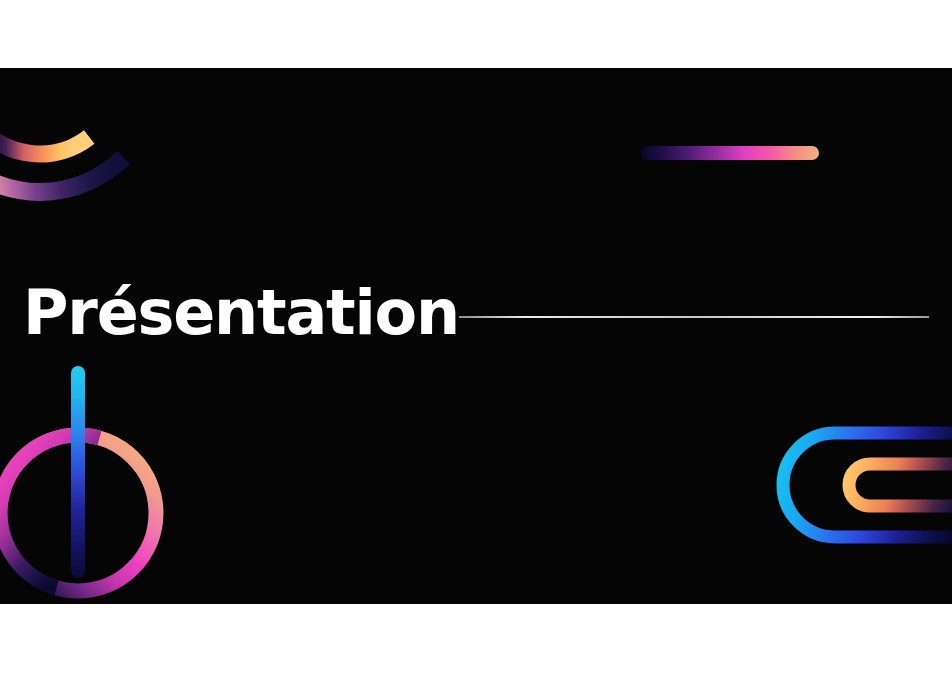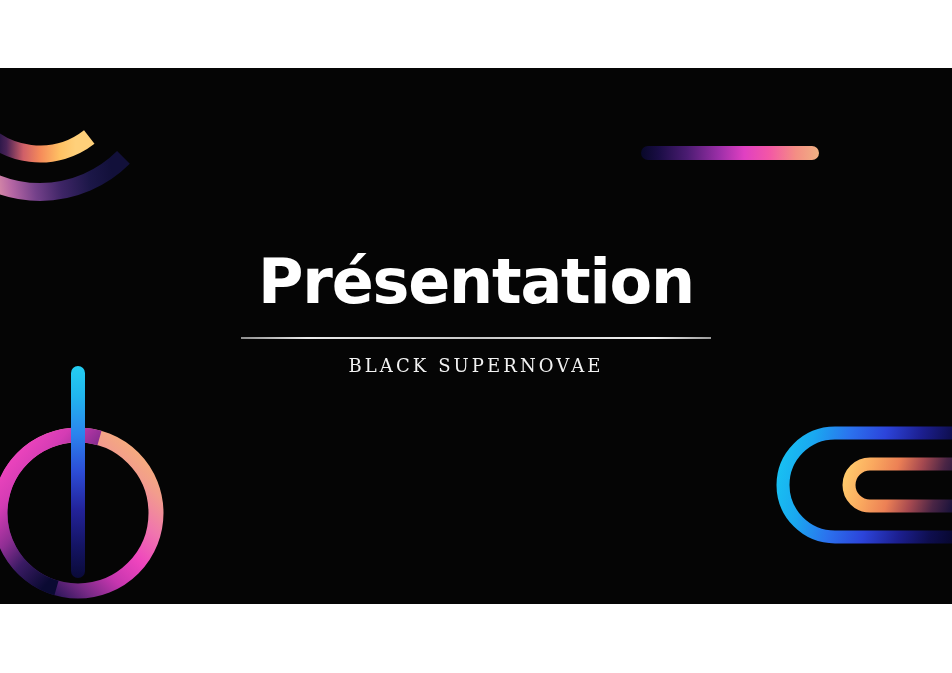--- a/index.html
+++ b/index.html
@@ -50,21 +50,20 @@
   #deco-uturn-bottomright { left:778px; top:355px; width:200px; height:160px; }
 
   
   #title-block {
     position:absolute;
     left:0;
     top:0;
     width:952px;
     height:536px;
     display:flex;
-    flex-direction:column;
     align-items:center;
     justify-content:center;
     padding-bottom:46px;
   }
 
   #slide-title {
     color:#ffffff;
     font-family:"DejaVu Sans", sans-serif;
     font-weight:700;
     font-size:62px;
@@ -225,19 +224,18 @@
     </div>
 
     <div id="title-block">
 
       <h1 id="slide-title">
         <span class="title-line">Présentation</span>
       </h1>
 
       <div id="title-divider"></div>
 
-      <div id="slide-subtitle">BLACK SUPERNOVAE</div>
 
     </div>
 
   </div>
 
 </div>
 
 </body></html>

